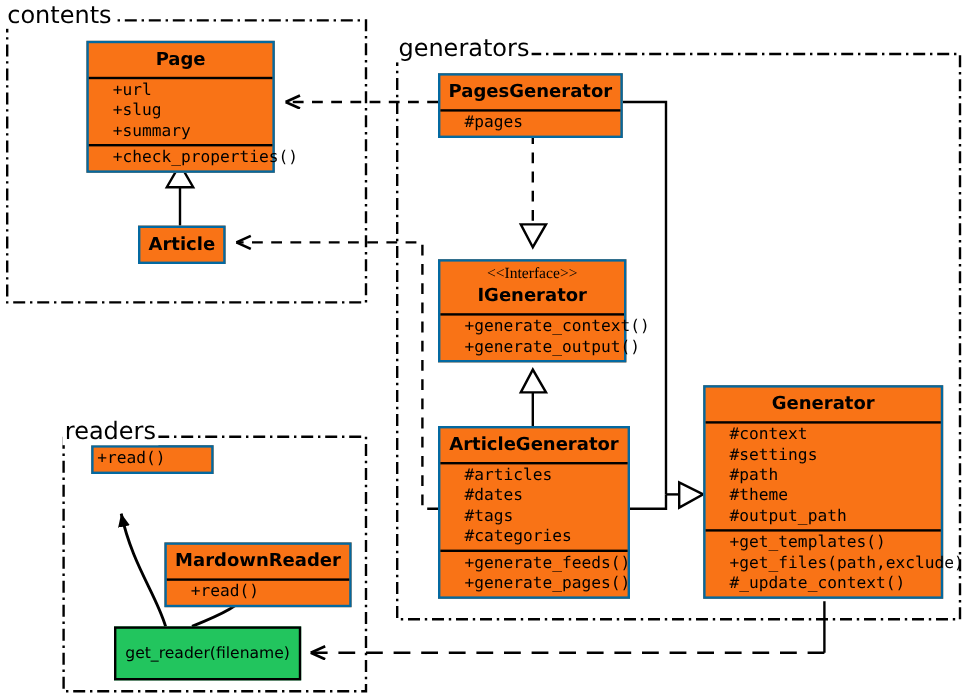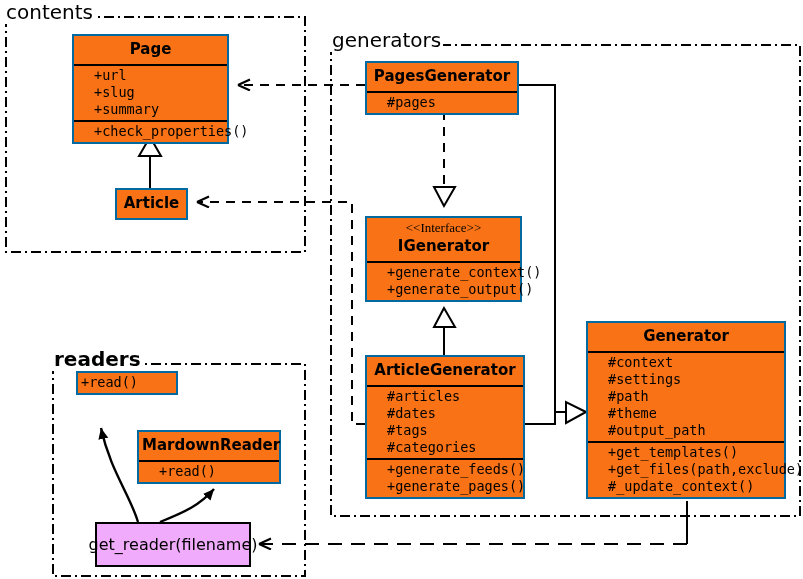--- a/index.html
+++ b/index.html
@@ -69,26 +69,26 @@
     font-family: "DejaVu Sans Mono", monospace;
     font-size: 13.5px;
     line-height: 17px;
     white-space: pre;
     text-align: left;
   }
   .fnbox {
     position: absolute;
     box-sizing: border-box;
     border: 2px solid #000;
-    background: #f0abfc;
+    background: #22c55e;
     display: flex;
     align-items: center;
     justify-content: center;
     font-family: "DejaVu Sans", sans-serif;
-    font-size: 16px;
+    font-size: 13px;
     z-index: 3;
   }
 </style>
 </head>
 <body>
 
 <div id="canvas">
 
   <svg class="layer" viewBox="0 0 803 579" xmlns="http://www.w3.org/2000/svg">
     <defs>
@@ -155,21 +155,21 @@
 
     <g>
       <path d="M160,522 C 185,512 200,505 214,489" fill="none" stroke="#000" stroke-width="2.4" marker-end="url(#solidArrow)"></path>
     </g>
   </svg>
 
   <div class="pkg-label" style="left:4px; top:0px;">contents</div>
 
   <div class="pkg-label" style="left:330px; top:28px;">generators</div>
 
-  <div class="pkg-label" style="left:52px; top:347px;font-weight:bold;">readers</div>
+  <div class="pkg-label" style="left:52px; top:347px;">readers</div>
 
   <div class="cls" style="left:72px; top:34px; width:157px;">
     <div class="sec">
       <div class="name">Page</div>
     </div>
     <div class="sec">
       <div class="row">+url</div>
       <div class="row">+slug</div>
       <div class="row">+summary</div>
     </div>
@@ -237,21 +237,21 @@
       <div class="row">#_update_context()</div>
     </div>
   </div>
 
   <div class="cls" style="left:76px; top:371px; width:102px;">
     <div class="sec">
       <div class="row">+read()</div>
     </div>
   </div>
 
-  <div class="cls" style="left:137px; top:430px; width:144px;">
+  <div class="cls" style="left:137px; top:452px; width:156px;">
     <div class="sec">
       <div class="name">MardownReader</div>
     </div>
     <div class="sec">
       <div class="row">+read()</div>
     </div>
   </div>
 
   <div class="fnbox" style="left:95px; top:522px; width:156px; height:45px;">
     <span>get_reader(filename)</span>

